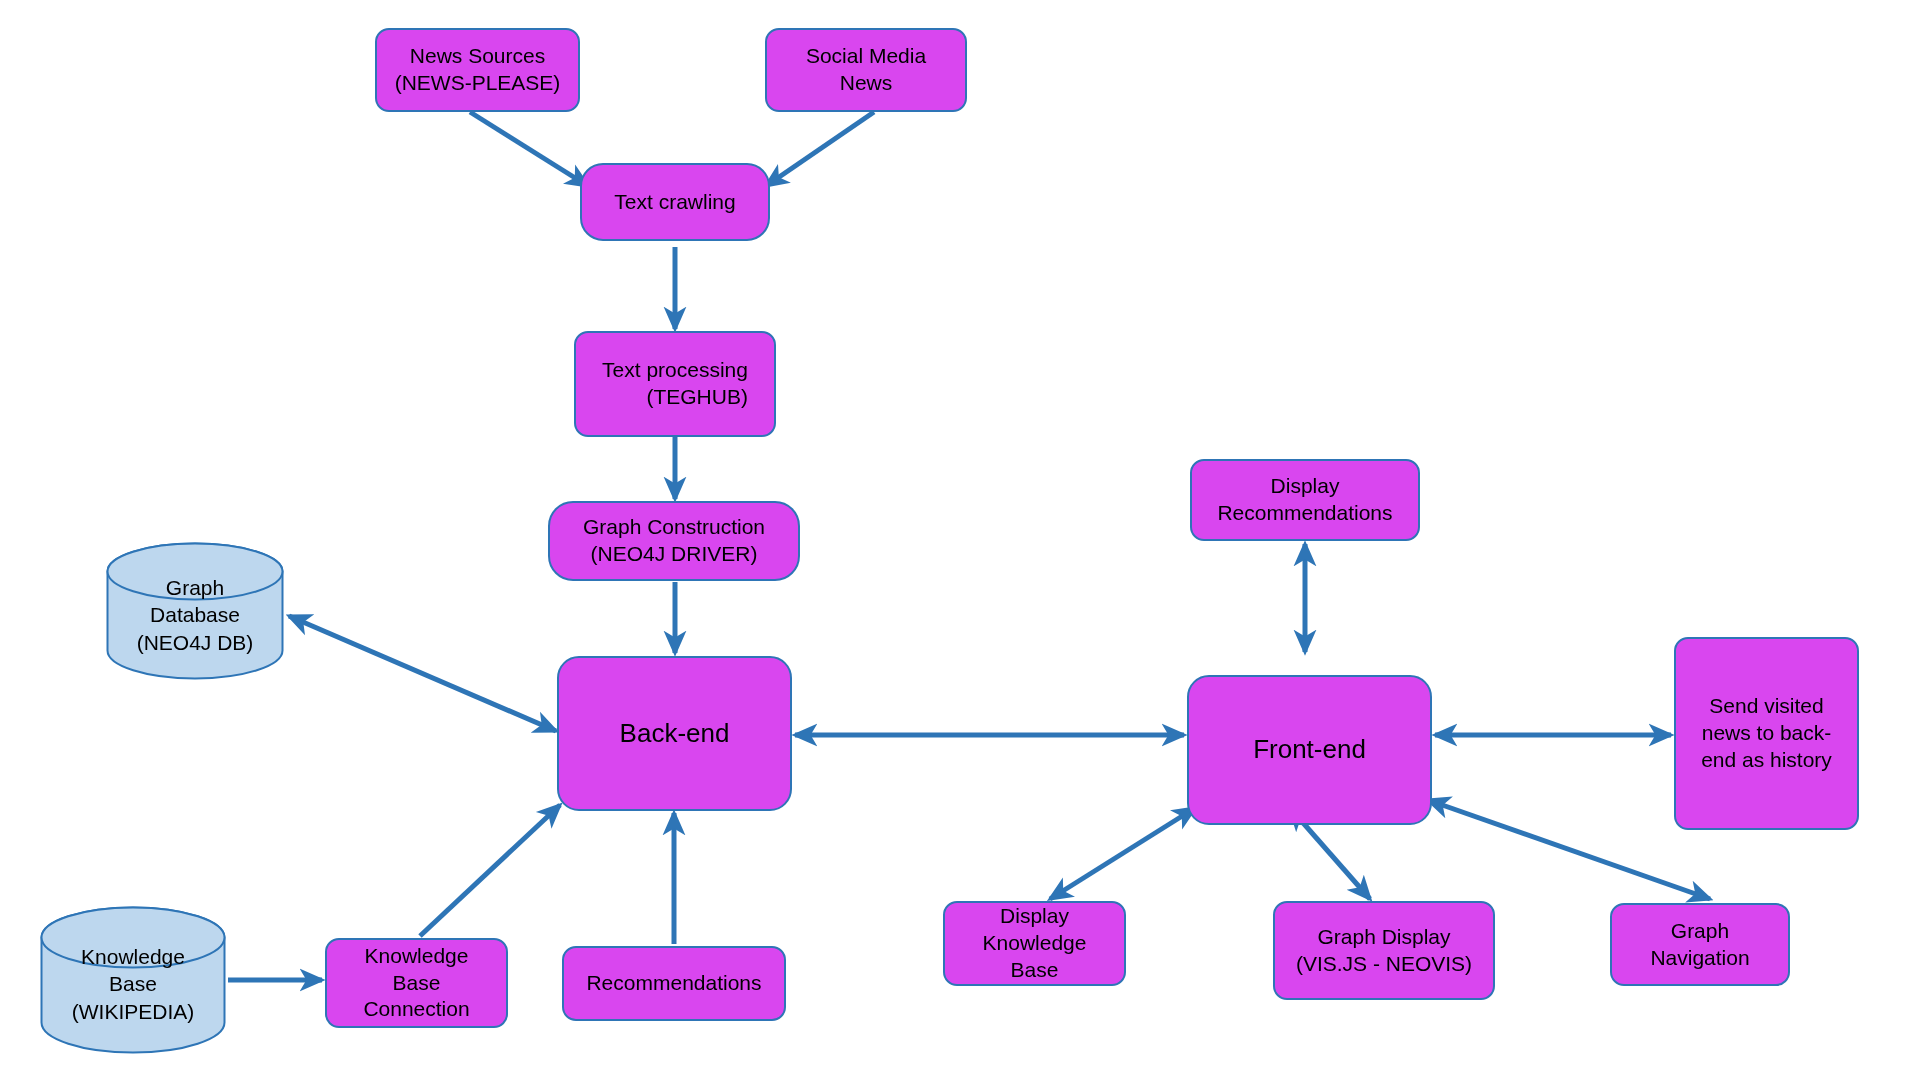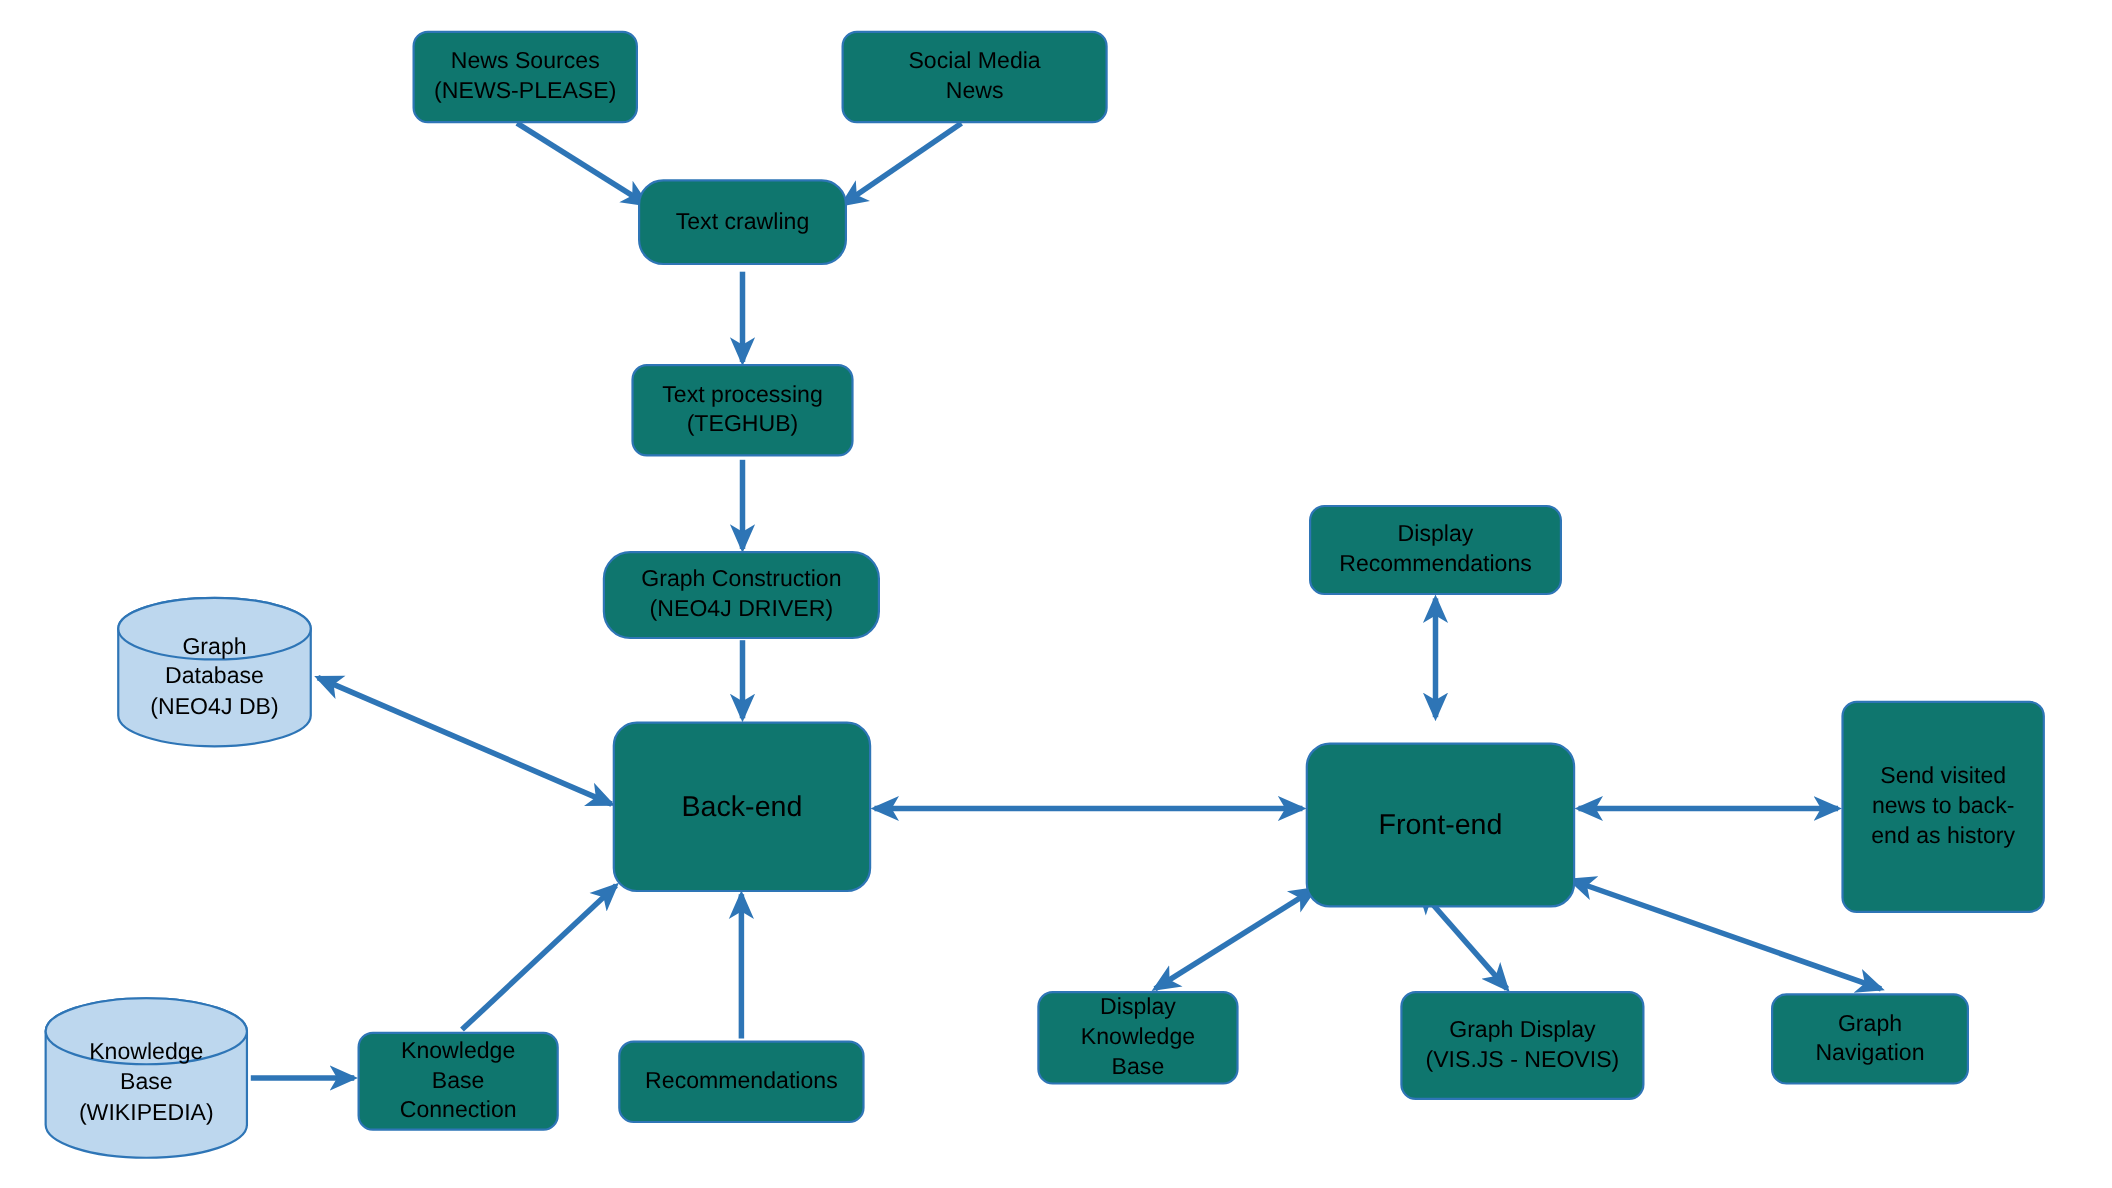--- a/index.html
+++ b/index.html
@@ -19,21 +19,21 @@
     position: absolute;
     left: 0;
     top: 0;
     width: 1920px;
     height: 1080px;
     pointer-events: none;
   }
   .node {
     position: absolute;
     box-sizing: border-box;
-    background: #0f766e;
+    background: #d946ef;
     border: 2px solid #2E75B6;
     border-radius: 14px;
     display: flex;
     align-items: center;
     justify-content: center;
     text-align: center;
     color: #000000;
     line-height: 1.28;
     z-index: 2;
   }
@@ -100,28 +100,28 @@
         <line x1="1195" y1="808" x2="1050" y2="899" stroke="#2E75B6" stroke-width="5" marker-end="url(#arrowEnd)" marker-start="url(#arrowStart)"></line>
         <line x1="1290" y1="808" x2="1370" y2="899" stroke="#2E75B6" stroke-width="5" marker-end="url(#arrowEnd)" marker-start="url(#arrowStart)"></line>
         <line x1="1428" y1="800" x2="1710" y2="899" stroke="#2E75B6" stroke-width="5" marker-end="url(#arrowEnd)" marker-start="url(#arrowStart)"></line>
       </g>
   </svg>
   <div id="node-layer">
       <div class="node small" style="left: 375px; top: 28px; width: 205px; height: 84px;">
         <div class="label">News Sources
 (NEWS-PLEASE)</div>
       </div>
-      <div class="node small" style="left: 765px; top: 28px; width: 242px; height: 84px;">
+      <div class="node small" style="left: 765px; top: 28px; width: 202px; height: 84px;">
         <div class="label">Social Media
 News</div>
       </div>
       <div class="node small" style="left: 580px; top: 163px; width: 190px; height: 78px; border-radius: 23px;">
         <div class="label">Text crawling</div>
       </div>
-      <div class="node small" style="left: 574px; top: 331px; width: 202px; height: 84px;">
+      <div class="node small" style="left: 574px; top: 331px; width: 202px; height: 106px; text-align: right;">
         <div class="label">Text processing
 (TEGHUB)</div>
       </div>
       <div class="node small" style="left: 548px; top: 501px; width: 252px; height: 80px; border-radius: 25px;">
         <div class="label">Graph Construction
 (NEO4J DRIVER)</div>
       </div>
       <div class="node big" style="left: 557px; top: 656px; width: 235px; height: 155px;">
         <div class="label">Back-end</div>
       </div>

